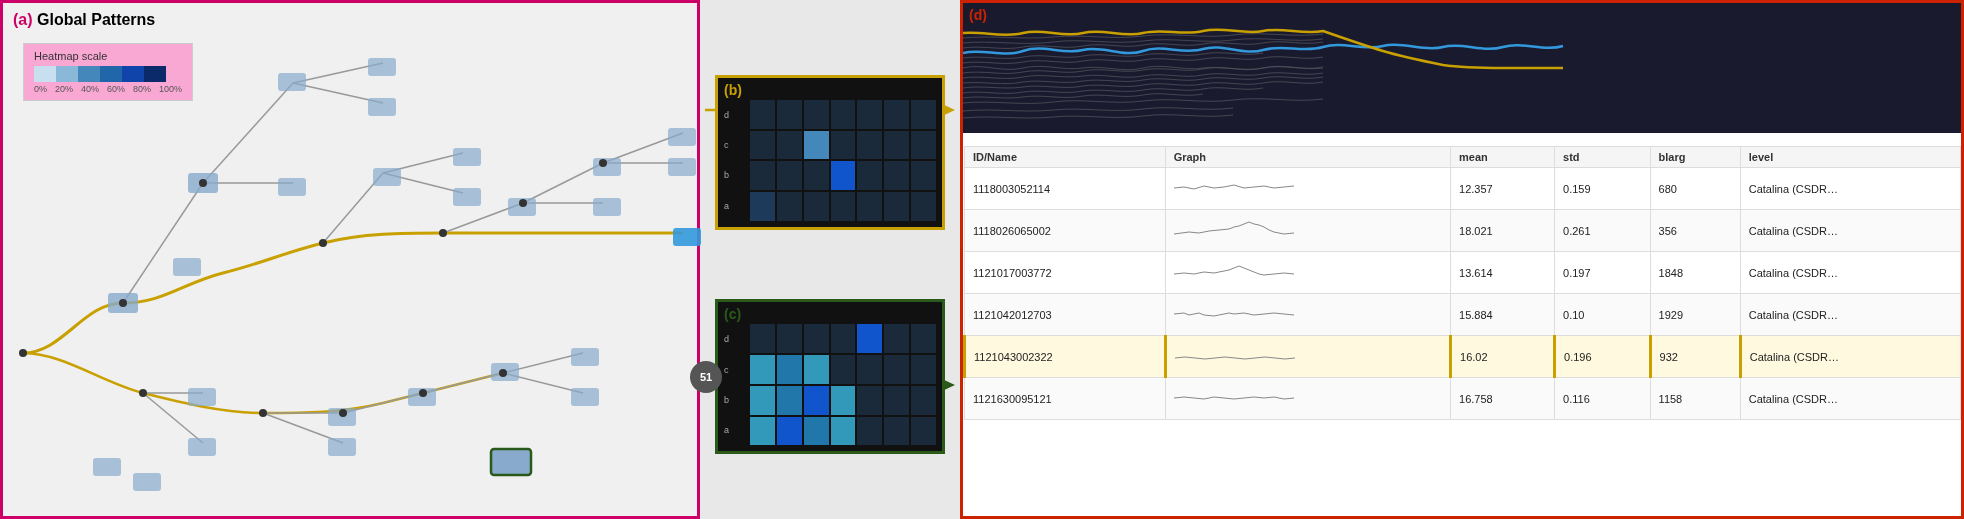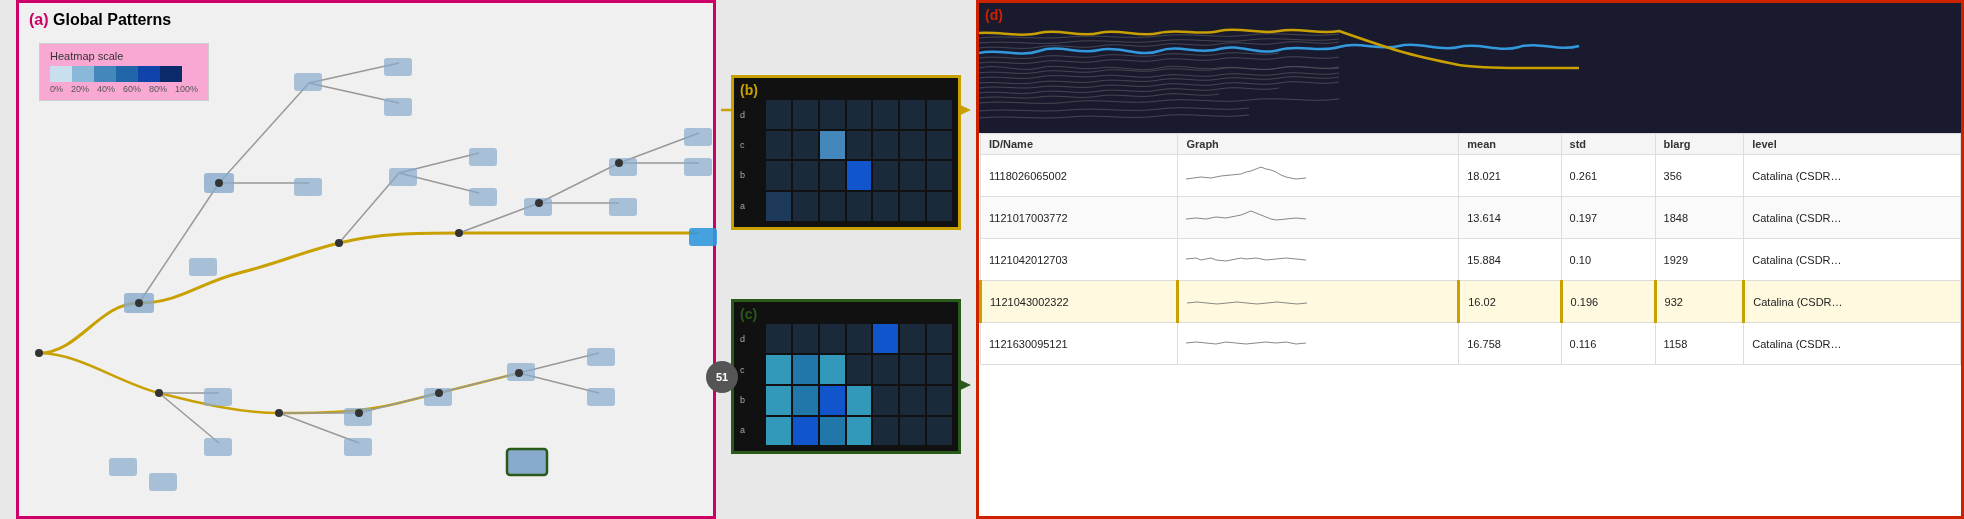--- a/index.html
+++ b/index.html
@@ -14,21 +14,20 @@
     }
 
     
     .panel-a {
       width: 700px;
       height: 519px;
       border: 3px solid #cc0066;
       background: #f0f0f0;
       position: relative;
       flex-shrink: 0;
-      margin-left: 16px;
     }
 
     .panel-a-title {
       position: absolute;
       top: 8px;
       left: 10px;
       font-weight: bold;
       font-size: 16px;
       color: #000;
     }
@@ -217,20 +216,21 @@
       background: #1a1a2e;
       position: relative;
       margin-top: 0;
       flex-shrink: 0;
     }
 
     
     .data-table-container {
       flex: 1;
       overflow: hidden;
+      margin-top: 13px;
     }
 
     .data-table {
       width: 100%;
       border-collapse: collapse;
       font-size: 12px;
     }
 
     .data-table th {
       background: #f5f5f5;
@@ -518,20 +518,32 @@
         <tr>
           <th>ID/Name</th>
           <th>Graph</th>
           <th>mean</th>
           <th>std</th>
           <th>blarg</th>
           <th>level</th>
         </tr>
       </thead>
       <tbody>
+        <tr>
+          <td>1118003052114</td>
+          <td>
+            <svg class="mini-graph" viewBox="0 0 120 35">
+              <polyline points="0,18 10,17 20,19 30,16 40,18 50,17 60,15 70,18 80,17 90,16 100,18 110,17 120,16" stroke="#888" stroke-width="1" fill="none"></polyline>
+            </svg>
+          </td>
+          <td>12.357</td>
+          <td>0.159</td>
+          <td>680</td>
+          <td>Catalina (CSDR…</td>
+        </tr>
         <tr>
           <td>1118026065002</td>
           <td>
             <svg class="mini-graph" viewBox="0 0 120 35">
               <polyline points="0,22 15,20 25,21 35,19 45,18 55,17 60,15 65,14 70,12 75,10 80,12 85,13 90,15 95,18 100,20 110,22 120,21" stroke="#888" stroke-width="1" fill="none"></polyline>
             </svg>
           </td>
           <td>18.021</td>
           <td>0.261</td>
           <td>356</td>

